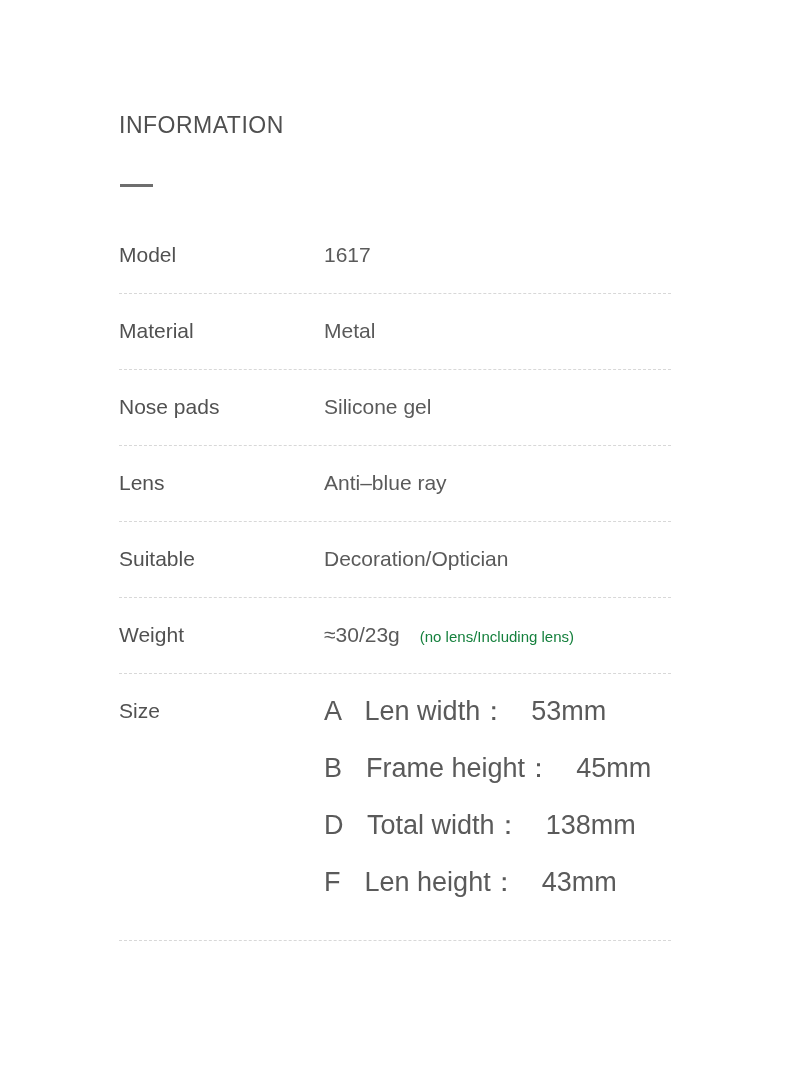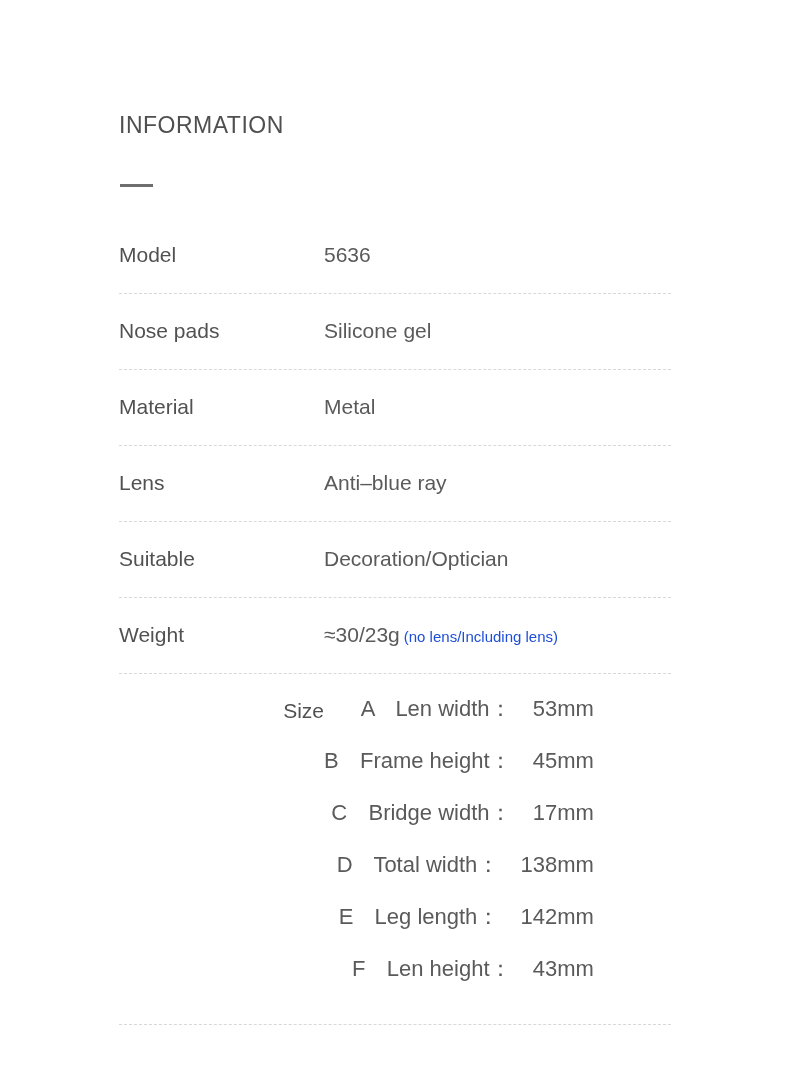--- a/index.html
+++ b/index.html
@@ -63,37 +63,36 @@
   }
   .row-std {
     height: 76px;
   }
   .row-std .row-label,
   .row-std .row-value {
     padding-top: 26px;
   }
   .weight-note {
     font-size: 15px;
-    color: #1d4ed8;
-    margin-left: 4px;
+    color: #15803d;
+    margin-left: 20px;
   }
   .row-size {
     padding-top: 24px;
     padding-bottom: 28px;
-    text-align: right;
   }
   .row-size .row-label {
     padding-top: 2px;
   }
   .size-list {
     display: flex;
     flex-direction: column;
   }
   .size-line {
-    font-size: 22px;
+    font-size: 27px;
     color: #5a5a5a;
     line-height: 1;
     margin-bottom: 30px;
   }
   .size-line:last-child {
     margin-bottom: 16px;
   }
   .size-gap {
     display: inline-block;
     width: 9px;
@@ -116,31 +115,31 @@
 
 <div class="page">
 
   <div class="title">INFORMATION</div>
   <div class="title-rule"></div>
 
   <div class="spec-table">
 
     <div class="row row-std">
       <div class="row-label">Model</div>
-      <div class="row-value">5636</div>
+      <div class="row-value">1617</div>
+    </div>
+
+    <div class="row row-std">
+      <div class="row-label">Material</div>
+      <div class="row-value">Metal</div>
     </div>
 
     <div class="row row-std">
       <div class="row-label">Nose pads</div>
       <div class="row-value">Silicone gel</div>
-    </div>
-
-    <div class="row row-std">
-      <div class="row-label">Material</div>
-      <div class="row-value">Metal</div>
     </div>
 
     <div class="row row-std">
       <div class="row-label">Lens</div>
       <div class="row-value">Anti–blue ray</div>
     </div>
 
     <div class="row row-std">
       <div class="row-label">Suitable</div>
       <div class="row-value">Decoration/Optician</div>
@@ -166,43 +165,29 @@
         </div>
 
         <div class="size-line">
           <span>B</span>
           <span class="size-gap"></span>
           <span>Frame height：</span>
           <span class="size-gap"></span>
           <span>45mm</span>
         </div>
 
-        <div class="size-line">
-          <span>C</span>
-          <span class="size-gap"></span>
-          <span>Bridge width：</span>
-          <span class="size-gap"></span>
-          <span>17mm</span>
-        </div>
 
         <div class="size-line">
           <span>D</span>
           <span class="size-gap"></span>
           <span>Total width：</span>
           <span class="size-gap"></span>
           <span>138mm</span>
         </div>
 
-        <div class="size-line">
-          <span>E</span>
-          <span class="size-gap"></span>
-          <span>Leg length：</span>
-          <span class="size-gap"></span>
-          <span>142mm</span>
-        </div>
 
         <div class="size-line">
           <span>F</span>
           <span class="size-gap"></span>
           <span>Len height：</span>
           <span class="size-gap"></span>
           <span>43mm</span>
         </div>
 
       </div>

